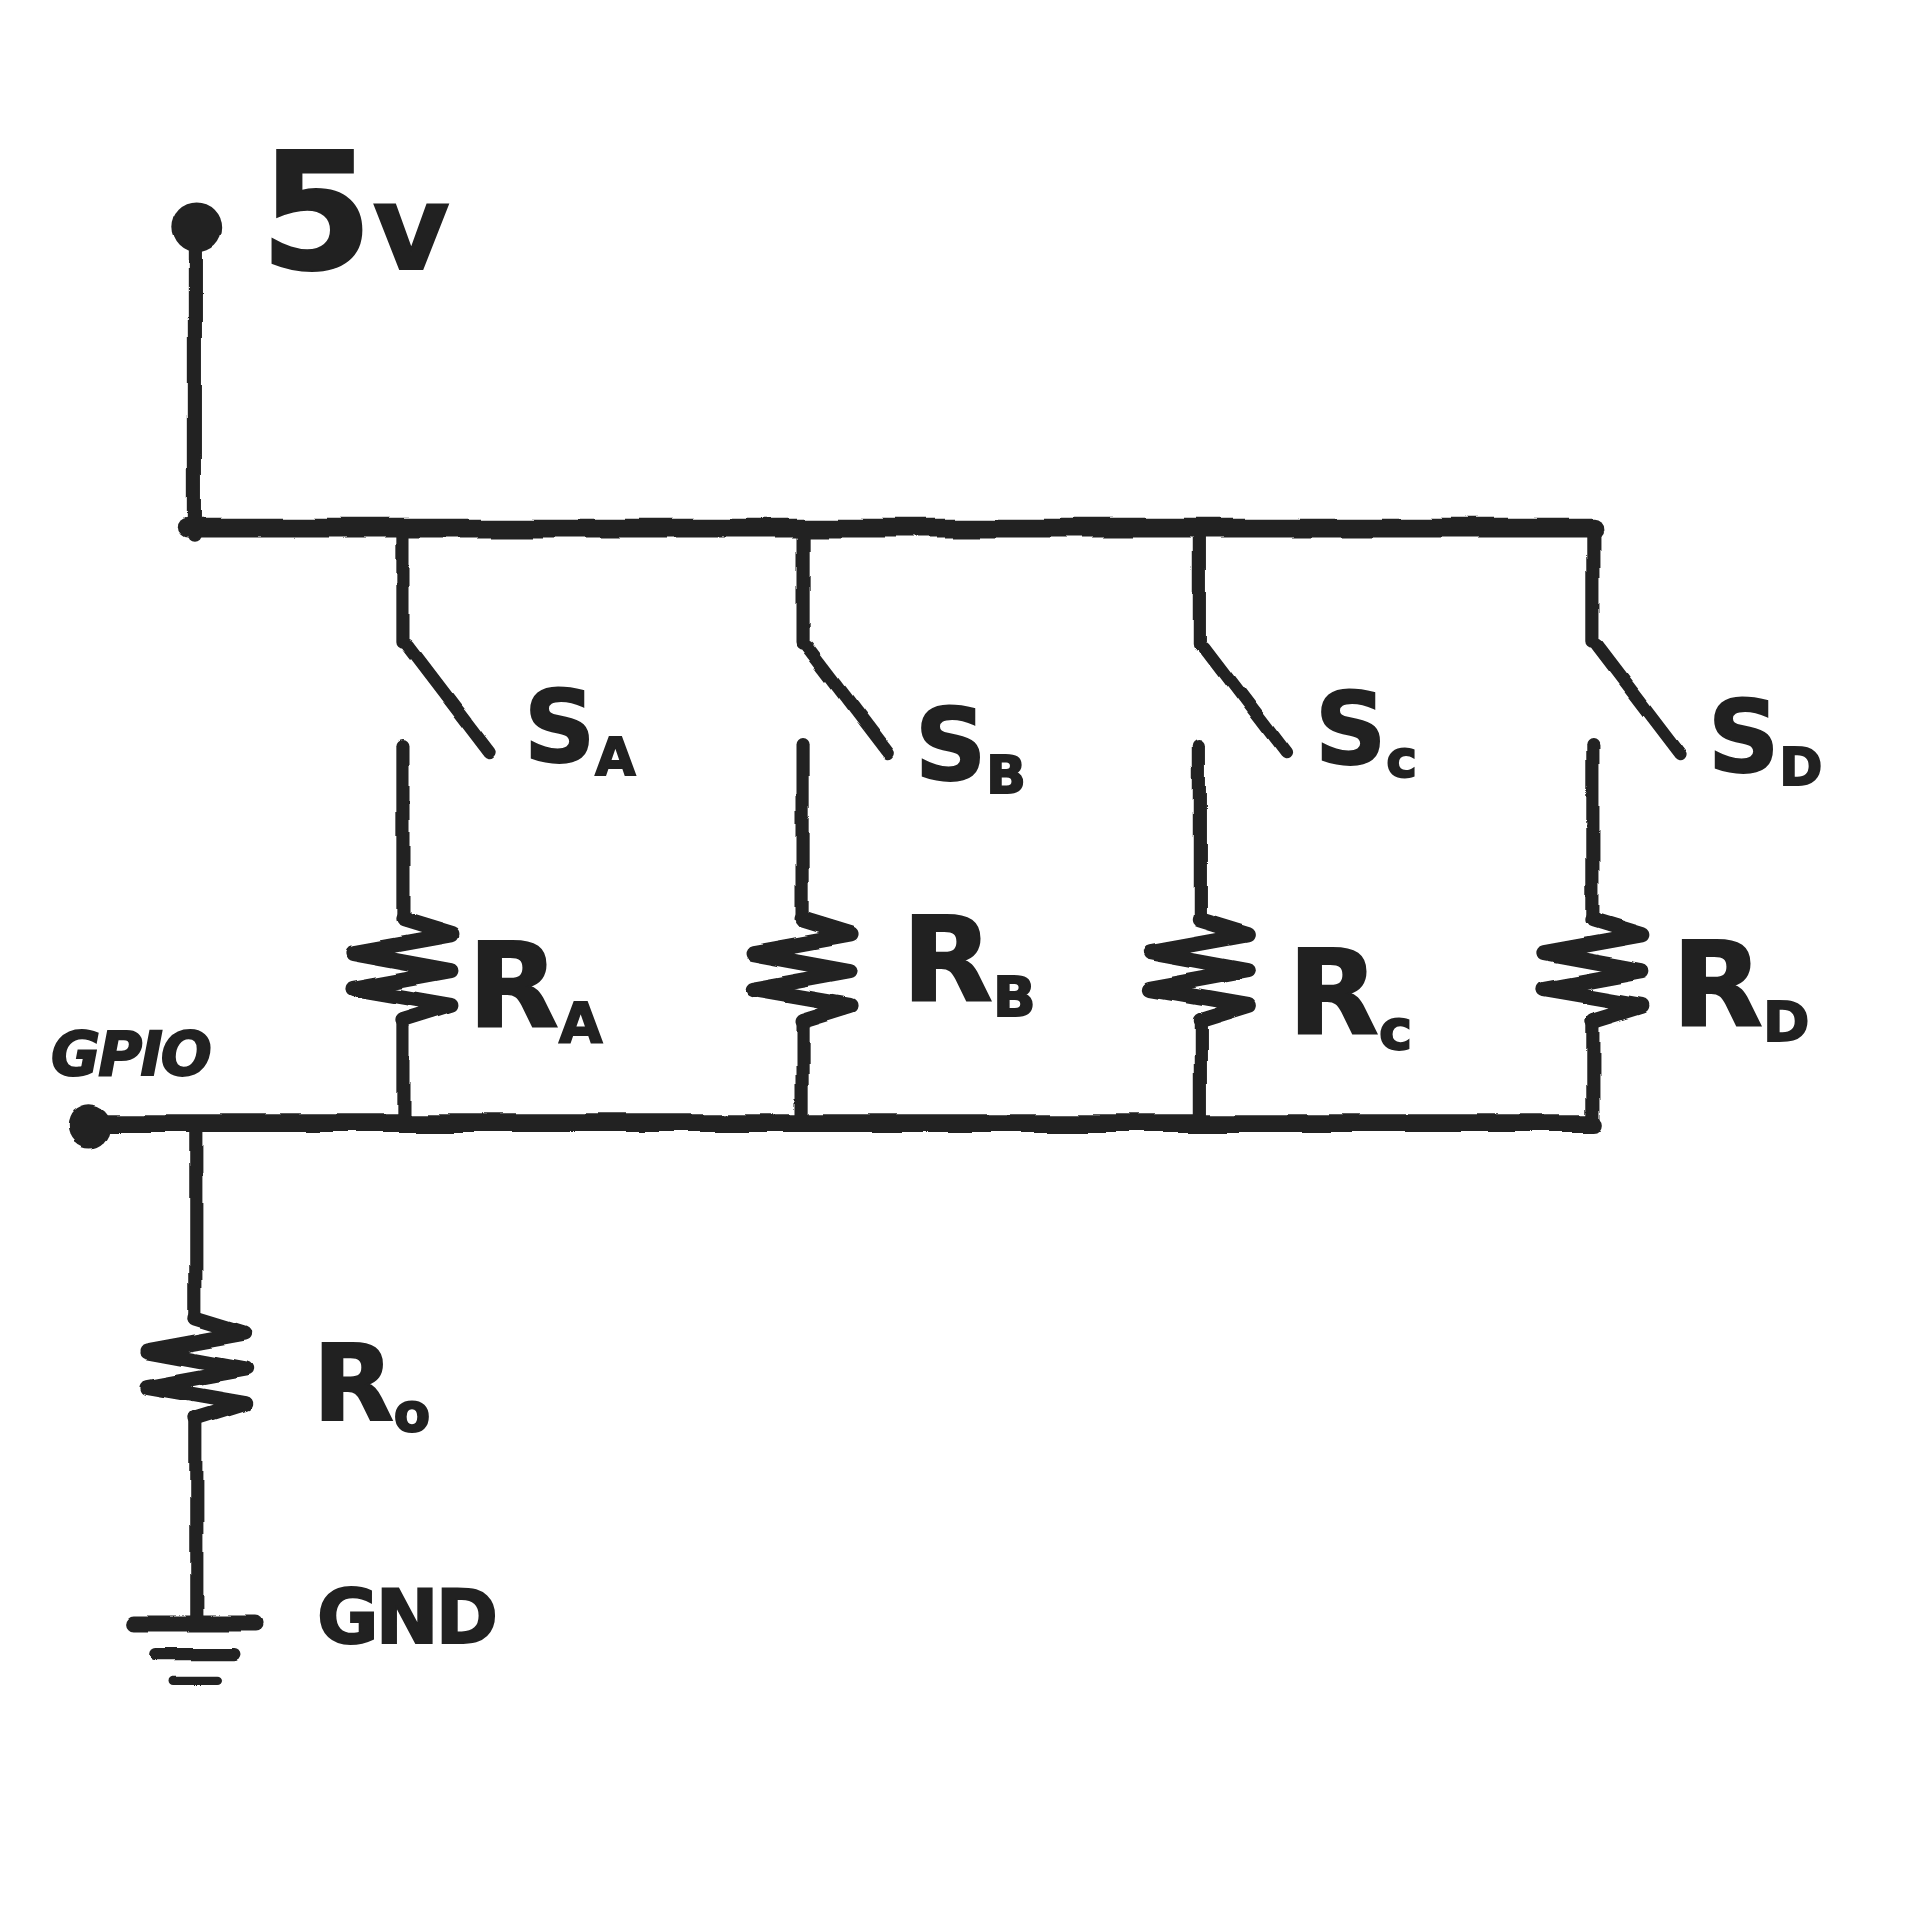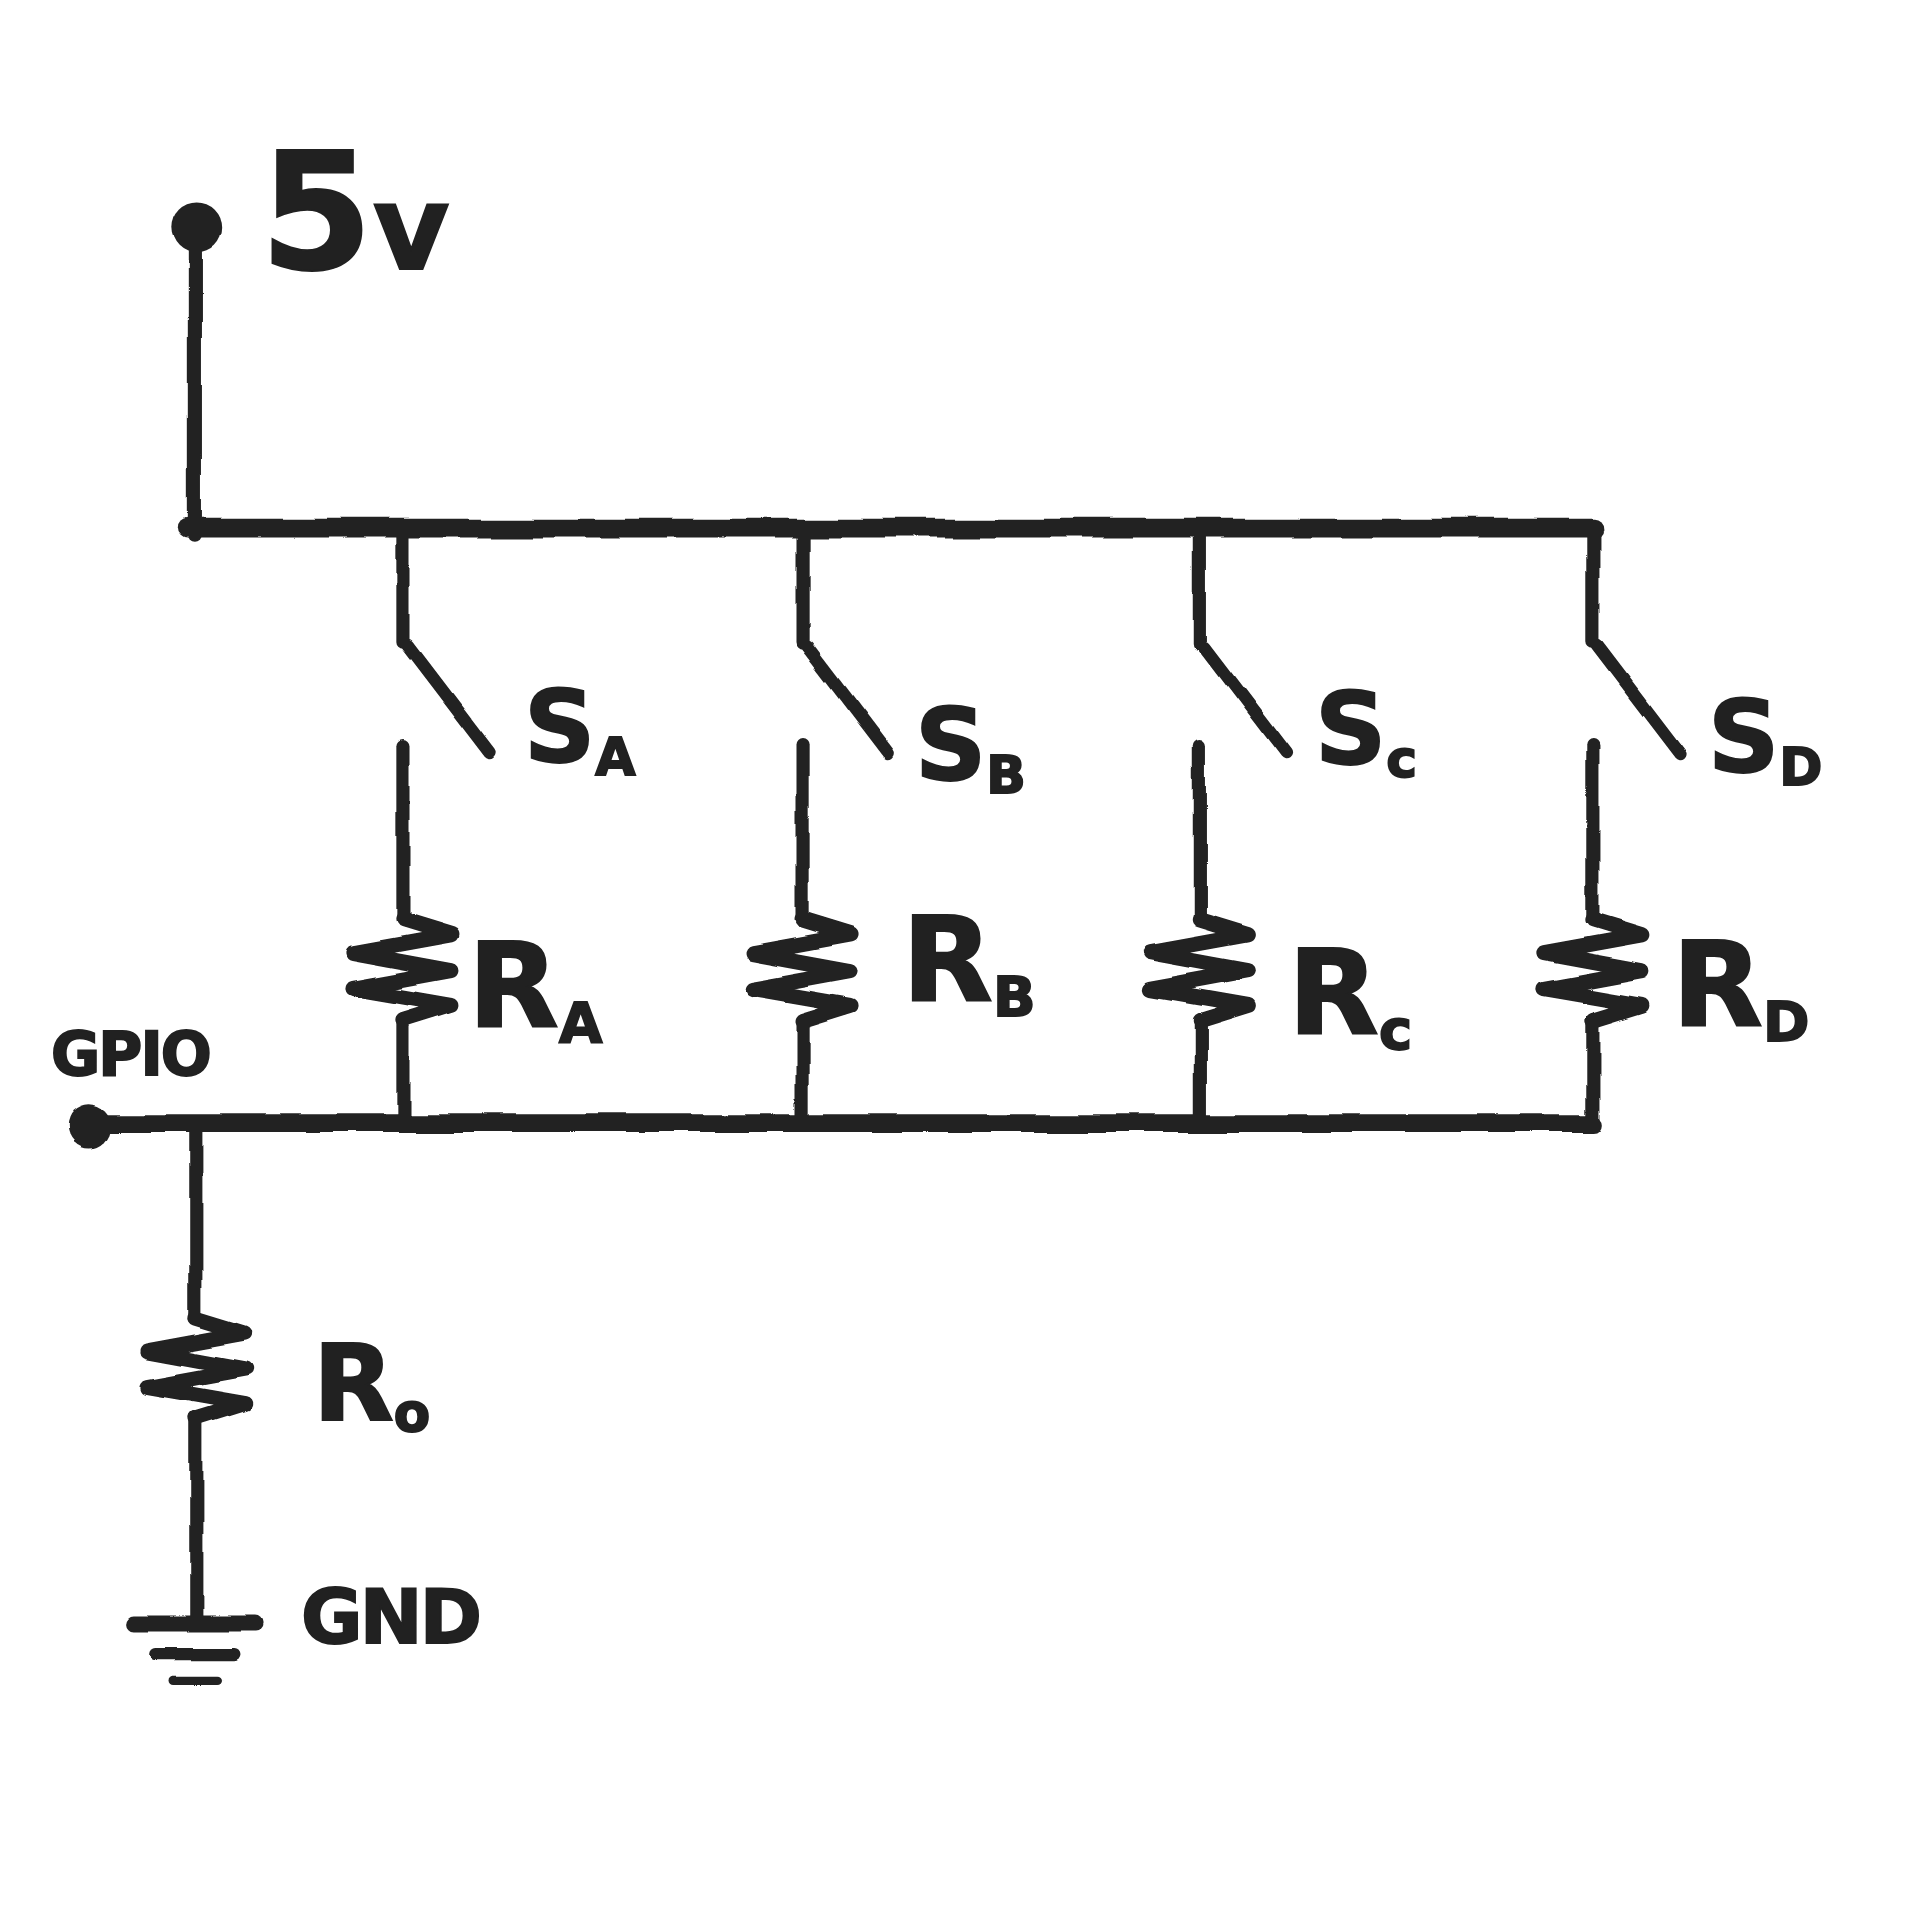--- a/index.html
+++ b/index.html
@@ -12,22 +12,22 @@
   }
   svg.schematic{position:absolute;left:0;top:0;color:var(--ink);}
   .lbl{
     position:absolute;line-height:1;white-space:nowrap;
     font-weight:700;color:var(--ink);
     -webkit-text-stroke:1.9px var(--ink);
   }
   .lbl .big{display:inline-block;}
   .lbl-5v .volts{font-size:162px;}
   .lbl-5v .unit{font-size:118px;}
-  .lbl-gpio{font-size:60px;letter-spacing:-1.9px;}
-  .lbl-gnd{font-size:75px;letter-spacing:-2.8px;}
+  .lbl-gpio{font-size:60px;letter-spacing:-1.9px;font-style:italic;}
+  .lbl-gnd{font-size:75px;letter-spacing:-2.8px;margin-left:16px;}
   .lbl-switch .big{font-size:99px;}
   .lbl-switch .sub{font-size:52px;vertical-align:-13px;}
   .lbl-resistor .big{font-size:118px;}
   .lbl-resistor .sub{font-size:56px;vertical-align:-15px;}
   .lbl-ro .big{font-size:105px;}
   .lbl-ro .sub{font-size:53px;vertical-align:-11.3px;}
 </style>
 </head>
 <body>
 

